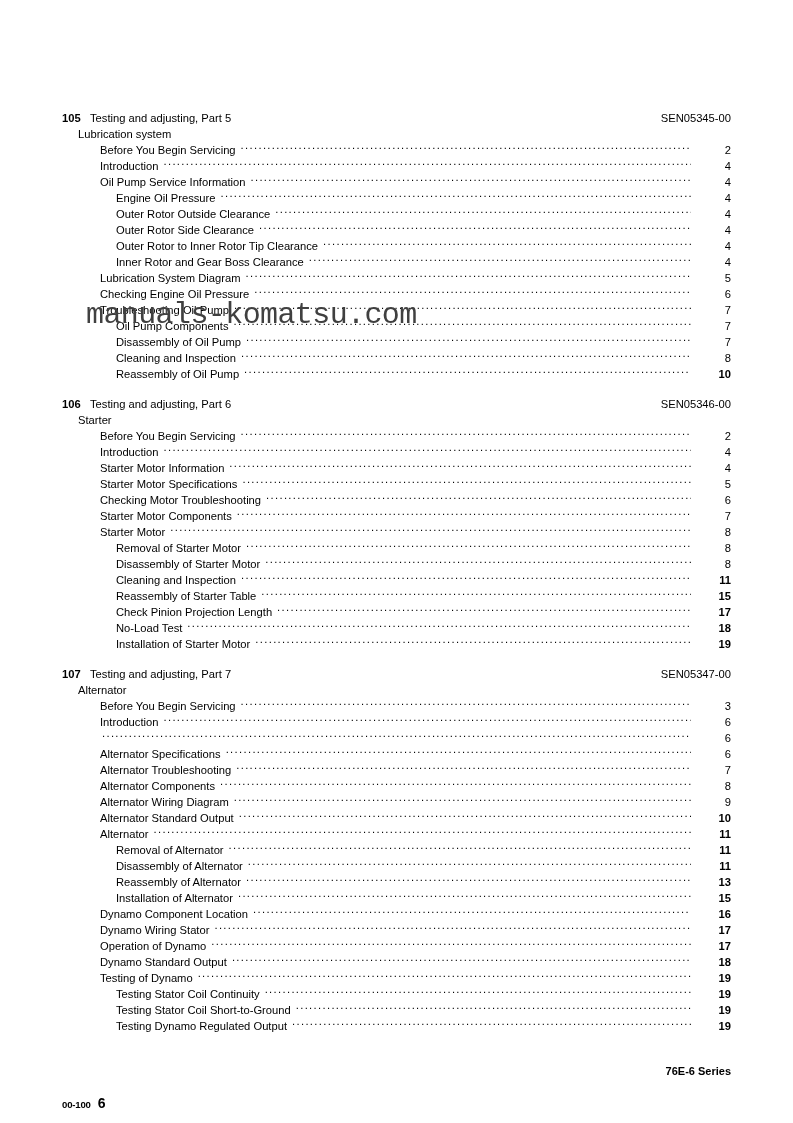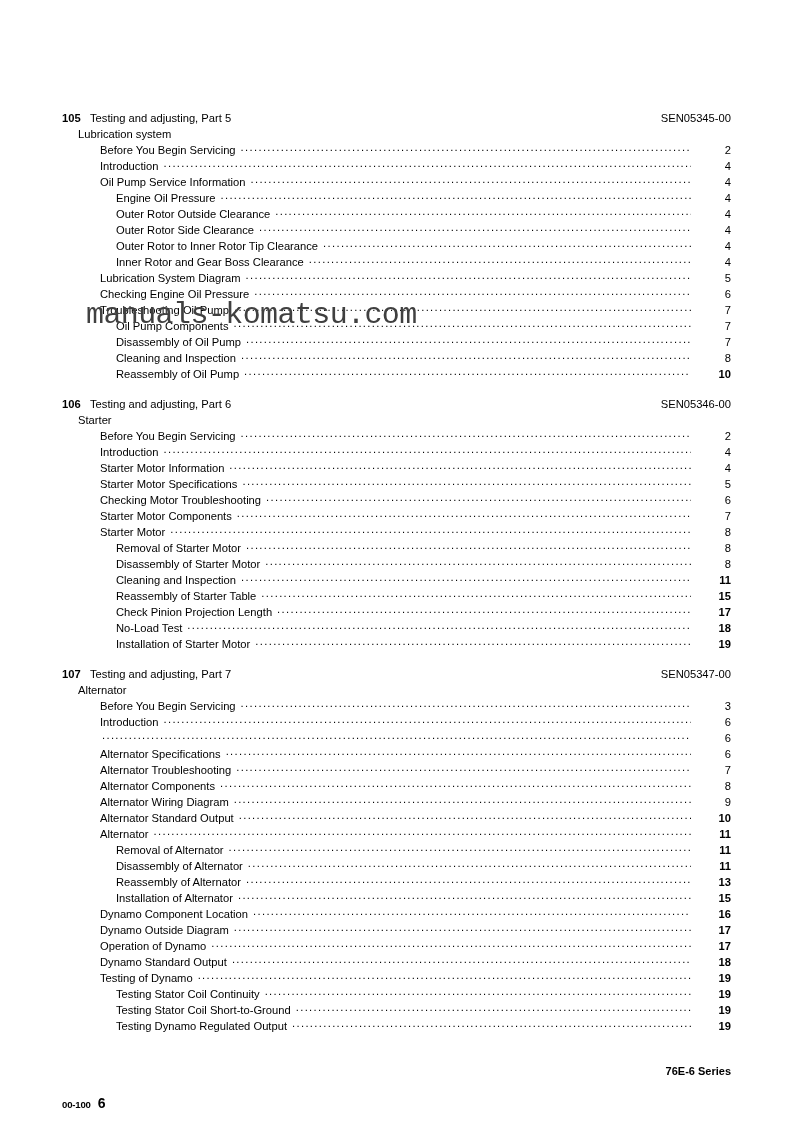--- a/index.html
+++ b/index.html
@@ -94,21 +94,21 @@
   .group-sub {
     font-size: 11.2px;
     line-height: 16px;
     padding-left: 16px;
     white-space: nowrap;
   }
 
   
   .entry {
     display: flex;
-    align-items: center;
+    align-items: flex-start;
     font-size: 11.2px;
     line-height: 16px;
     white-space: nowrap;
   }
   .entry .etext {
     flex: 0 0 auto;
     padding-right: 3px;
   }
   .entry .leader {
     flex: 1 1 auto;
@@ -425,21 +425,21 @@
           <span class="etext">Installation of Alternator</span>
           <span class="leader"></span>
           <span class="epage">15</span>
         </div>
         <div class="entry lvl1 bold">
           <span class="etext">Dynamo Component Location</span>
           <span class="leader"></span>
           <span class="epage">16</span>
         </div>
         <div class="entry lvl1 bold">
-          <span class="etext">Dynamo Outside Diagram</span>
+          <span class="etext">Dynamo Wiring Stator</span>
           <span class="leader"></span>
           <span class="epage">17</span>
         </div>
         <div class="entry lvl1 bold">
           <span class="etext">Operation of Dynamo</span>
           <span class="leader"></span>
           <span class="epage">17</span>
         </div>
         <div class="entry lvl1 bold">
           <span class="etext">Dynamo Standard Output</span>

